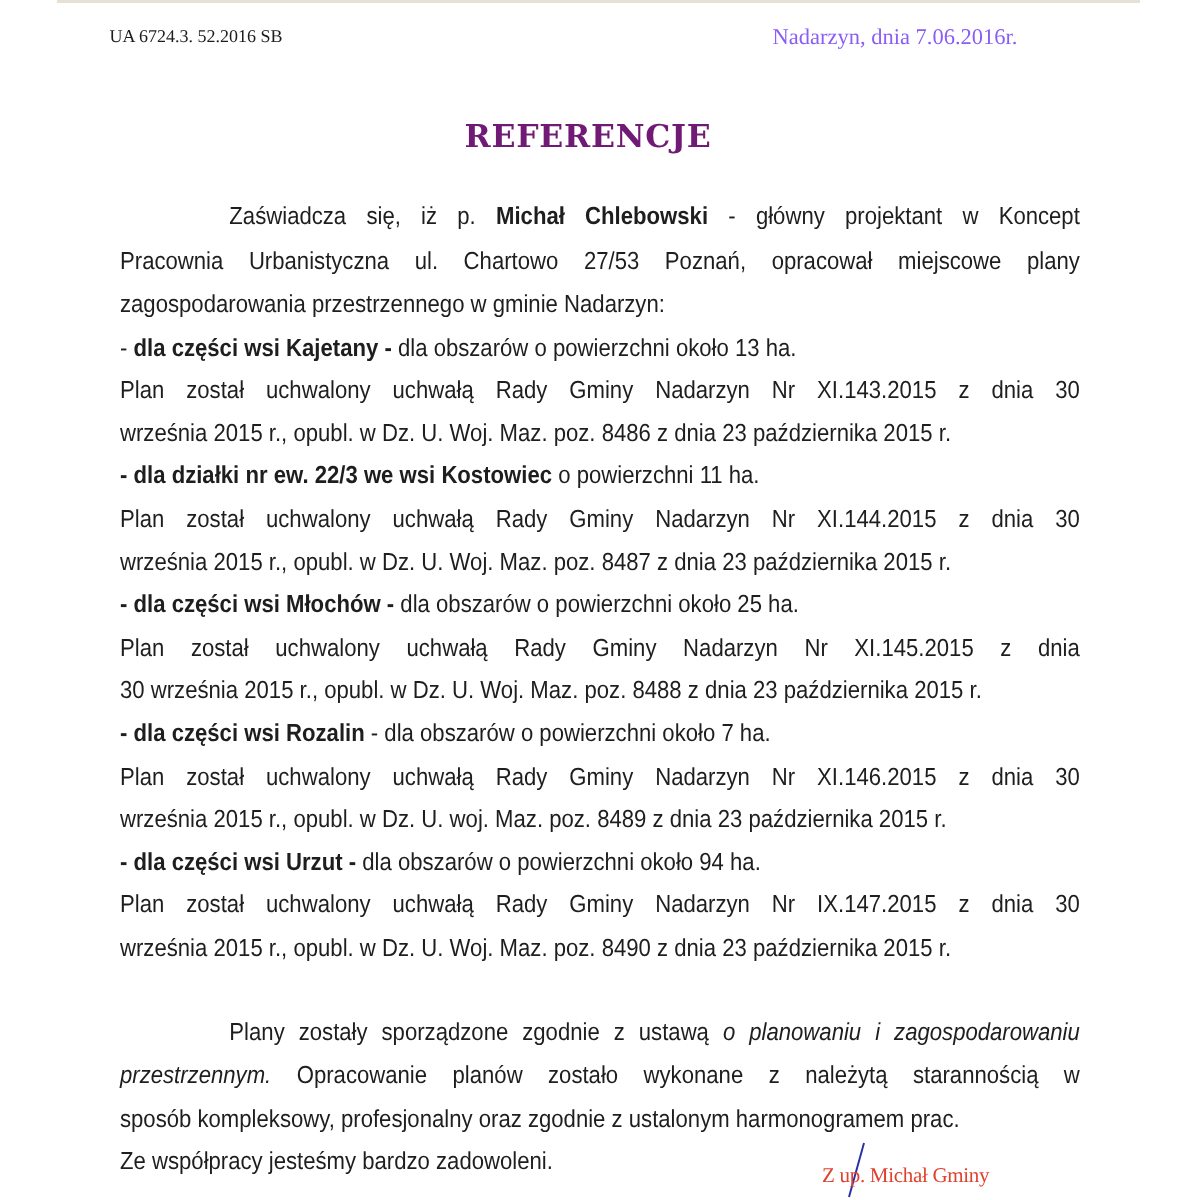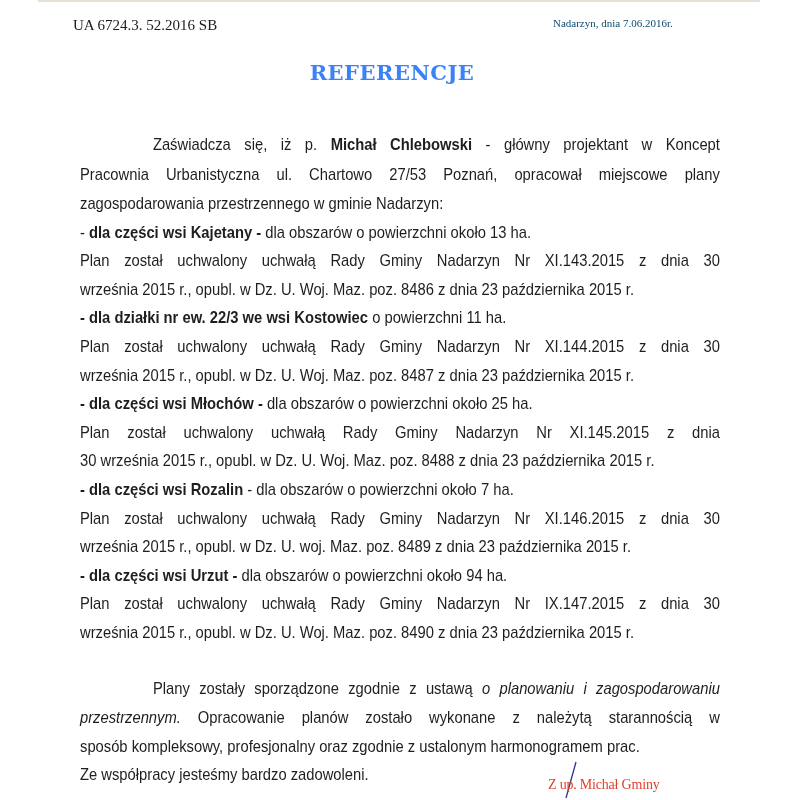--- a/index.html
+++ b/index.html
@@ -7,30 +7,30 @@
       width: 800px; height: 800px; overflow: hidden;
       background: #ffffff; position: relative;
       color: #1a1a1a;
     }
     .top-edge {
       position: absolute; left: 38px; top: 0; width: 722px; height: 2px;
       background: #e6e0d6;
     }
     .ref-number {
       position: absolute; left: 73px; top: 17px;
-      font-family: "Liberation Serif", serif; font-size: 15px; color: #1c1c1c;
+      font-family: "Liberation Serif", serif; font-size: 12px; color: #1c1c1c;
     }
     .place-date {
-      position: absolute; left: 553px; top: 17px;
-      font-family: "Liberation Serif", serif; font-size: 11px; color: #0c4a6e;
+      position: absolute; left: 515px; top: 17px;
+      font-family: "Liberation Serif", serif; font-size: 15px; color: #8b5cf6;
     }
     .title {
-      position: absolute; left: 0; width: 784px; top: 60px; text-align: center;
+      position: absolute; left: 0; width: 784px; top: 78px; text-align: center;
       font-family: "DejaVu Serif", serif; font-weight: bold; font-size: 21px;
-      letter-spacing: 0.5px; color: #3b82f6;
+      letter-spacing: 0.5px; color: #701a75;
     }
     .body-text {
       position: absolute; left: 80px; width: 640px;
       font-family: "Liberation Sans Narrow", "Liberation Sans", sans-serif;
       font-size: 16.4px; color: #1e1e1e;
       transform: scaleX(0.9); transform-origin: left top;
       width: 711px;
     }
     .line {
       position: absolute; left: 0; white-space: nowrap; height: 20px; line-height: 20px;

